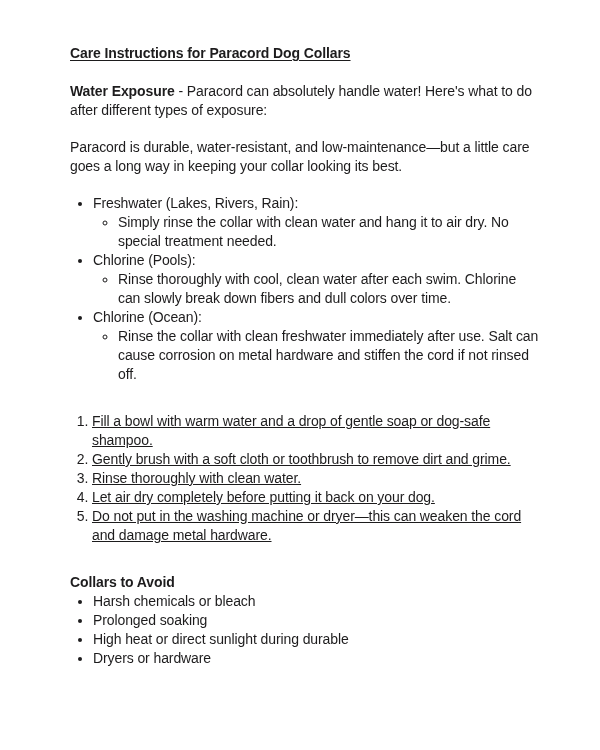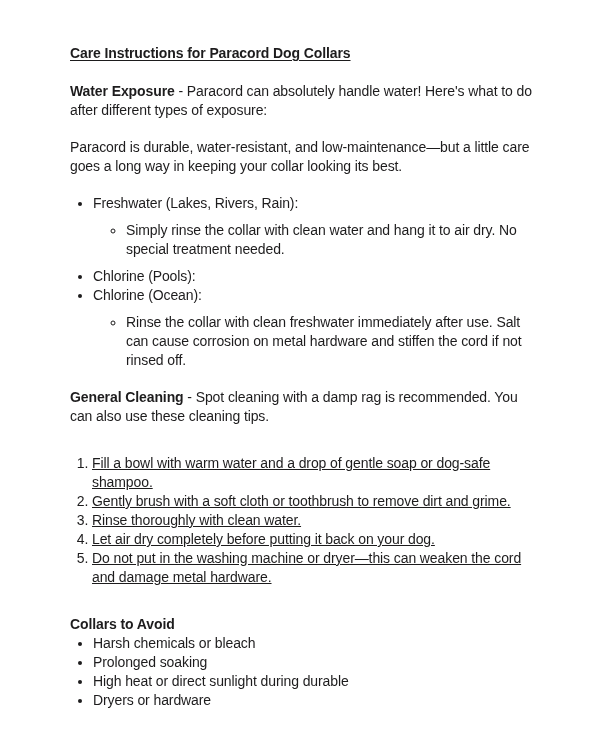--- a/index.html
+++ b/index.html
@@ -31,21 +31,21 @@
   strong {
     font-weight: 700;
   }
   ul.l1 {
     list-style: disc;
     margin: 18px 0;
     padding-left: 23px;
   }
   ul.l1 > li > ul {
     list-style: circle;
-    margin: 8px;
+    margin: 0;
     padding-left: 25px;
   }
   ol.steps {
     margin: 28px 0;
     padding-left: 22px;
     text-decoration: underline;
   }
   li {
     margin: 0;
     padding: 0;
@@ -75,32 +75,36 @@
     <li>
       <span>Freshwater (Lakes, Rivers, Rain):</span>
       <ul>
         <li>
           <span>Simply rinse the collar with clean water and hang it to air dry. No special treatment needed.</span>
         </li>
       </ul>
     </li>
     <li>
       <span>Chlorine (Pools):</span>
+      <ul>
+        <li>
+          <span>Rinse thoroughly with cool, clean water after each swim. Chlorine can slowly break down fibers and dull colors over time.</span>
+        </li>
+      </ul>
     </li>
     <li>
       <span>Chlorine (Ocean):</span>
       <ul>
         <li>
           <span>Rinse the collar with clean freshwater immediately after use. Salt can cause corrosion on metal hardware and stiffen the cord if not rinsed off.</span>
         </li>
       </ul>
     </li>
   </ul>
 
-  <p><strong>General Cleaning</strong><span> - Spot cleaning with a damp rag is recommended. You can also use these cleaning tips.</span></p>
 
   <ol class="steps">
     <li>
       <span>Fill a bowl with warm water and a drop of gentle soap or dog-safe shampoo.</span>
     </li>
     <li>
       <span>Gently brush with a soft cloth or toothbrush to remove dirt and grime.</span>
     </li>
     <li>
       <span>Rinse thoroughly with clean water.</span>

